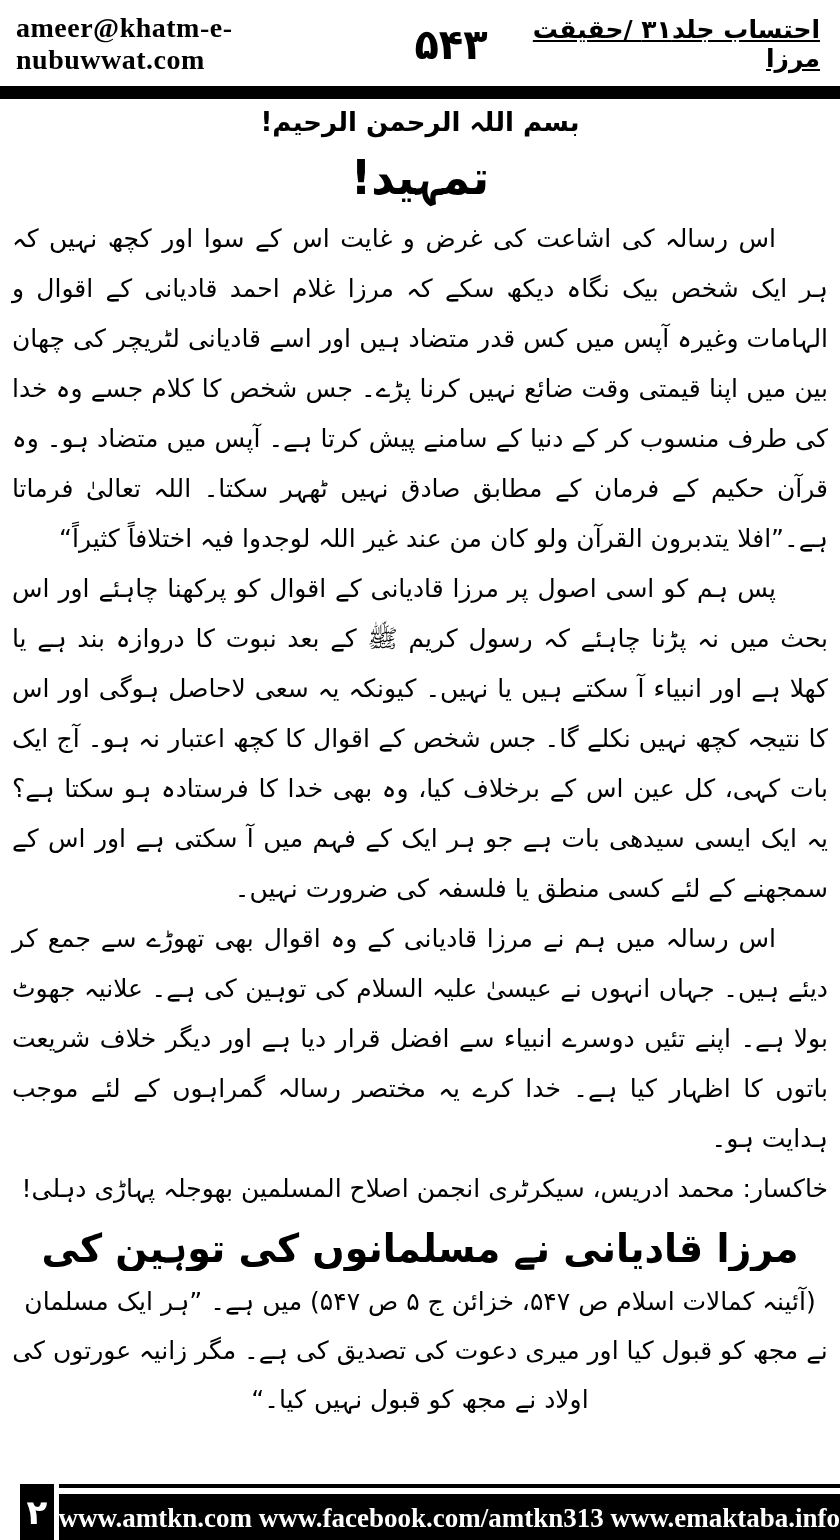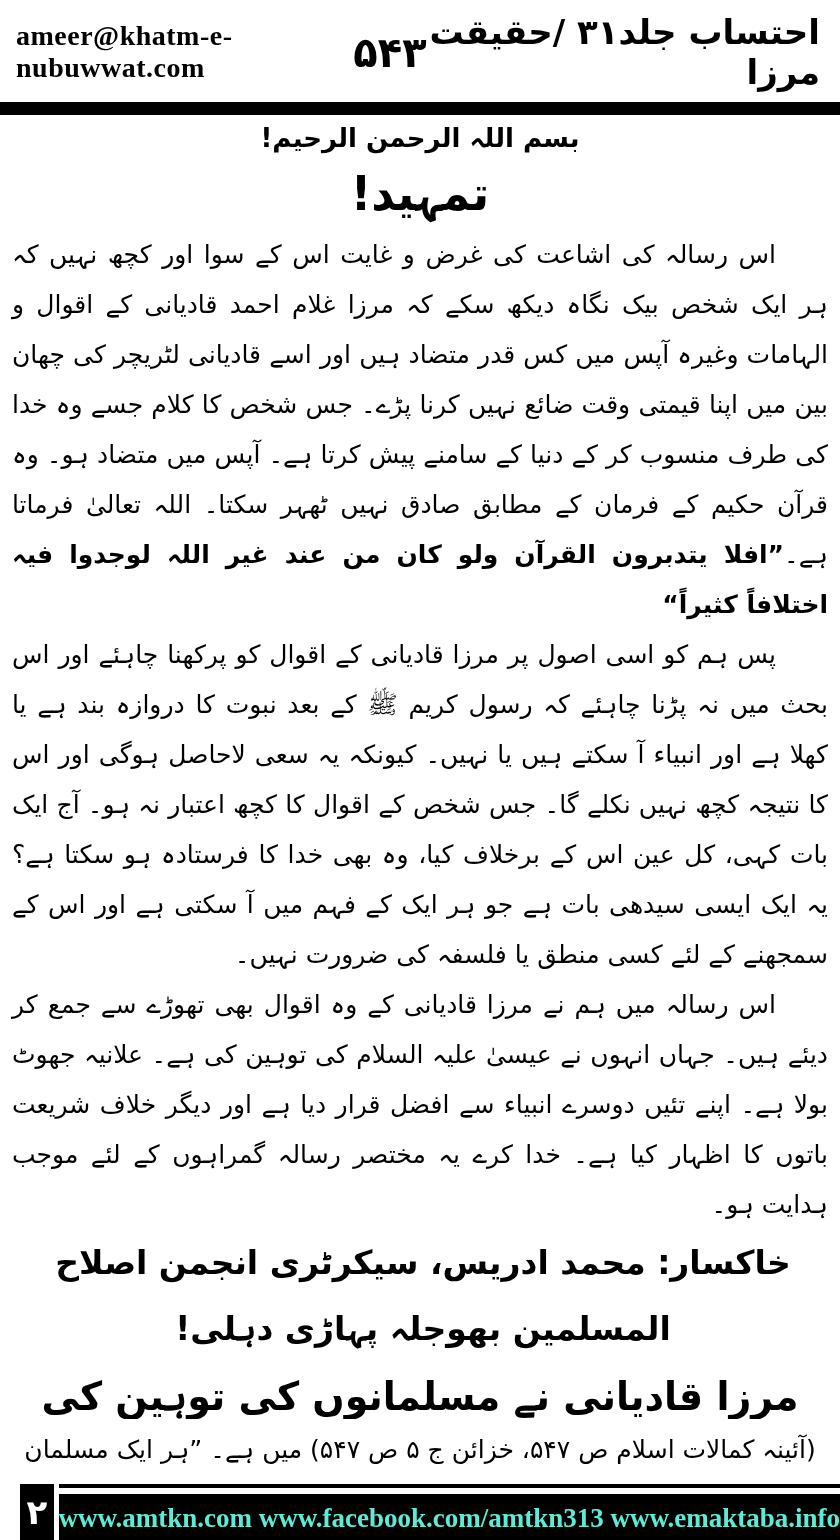--- a/index.html
+++ b/index.html
@@ -33,22 +33,23 @@
   .page-num-top {
     font-family: "DejaVu Sans", sans-serif;
     font-weight: bold;
     font-size: 40px;
     line-height: 1;
     transform: scaleY(1.05);
   }
   .book-title {
     direction: rtl;
     font-weight: bold;
-    font-size: 34px;
+    font-size: 25px;
     padding-right: 4px;
+    text-decoration: underline;
   }
   .head-rule {
     height: 13px;
     background: #000;
     margin-top: 6px;
   }
 
   
   .body-text {
     direction: rtl;
@@ -68,27 +69,27 @@
     transform: scaleY(1.05);
   }
   .para {
     font-size: 25px;
     line-height: 2.0;
     text-align: justify;
     text-indent: 52px;
     font-weight: 500;
   }
   .naskh {
-    font-weight: bold;
+    font-weight: normal;
   }
   .signature {
-    font-size: 33px;
+    font-size: 25px;
     line-height: 2.0;
-    text-align: center;
-    font-weight: bold;
+    text-align: right;
+    font-weight: normal;
     padding-left: 6px;
   }
   .section-heading {
     text-align: center;
     font-size: 38px;
     font-weight: bold;
     margin: 12px 0 8px 0;
     transform: scaleY(1.04);
   }
   .citation {
@@ -125,21 +126,21 @@
     flex-direction: column;
   }
   .double-line {
     height: 13px;
     border-top: 4px solid #000;
     border-bottom: 3px solid #000;
   }
   .url-bar {
     flex: 1;
     background: #000;
-    color: #5eead4;
+    color: #ffffff;
     display: flex;
     align-items: center;
     justify-content: center;
     font-family: "Liberation Serif", serif;
     font-weight: bold;
     font-size: 27px;
     white-space: nowrap;
     direction: ltr;
   }
 </style>

